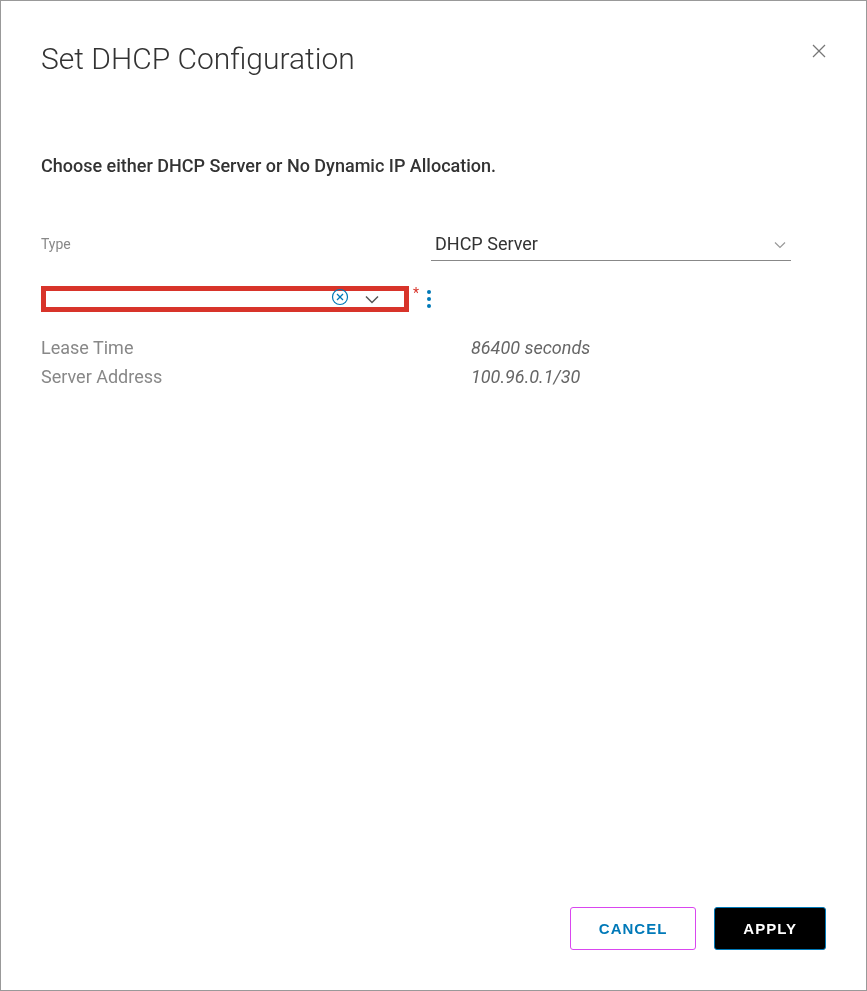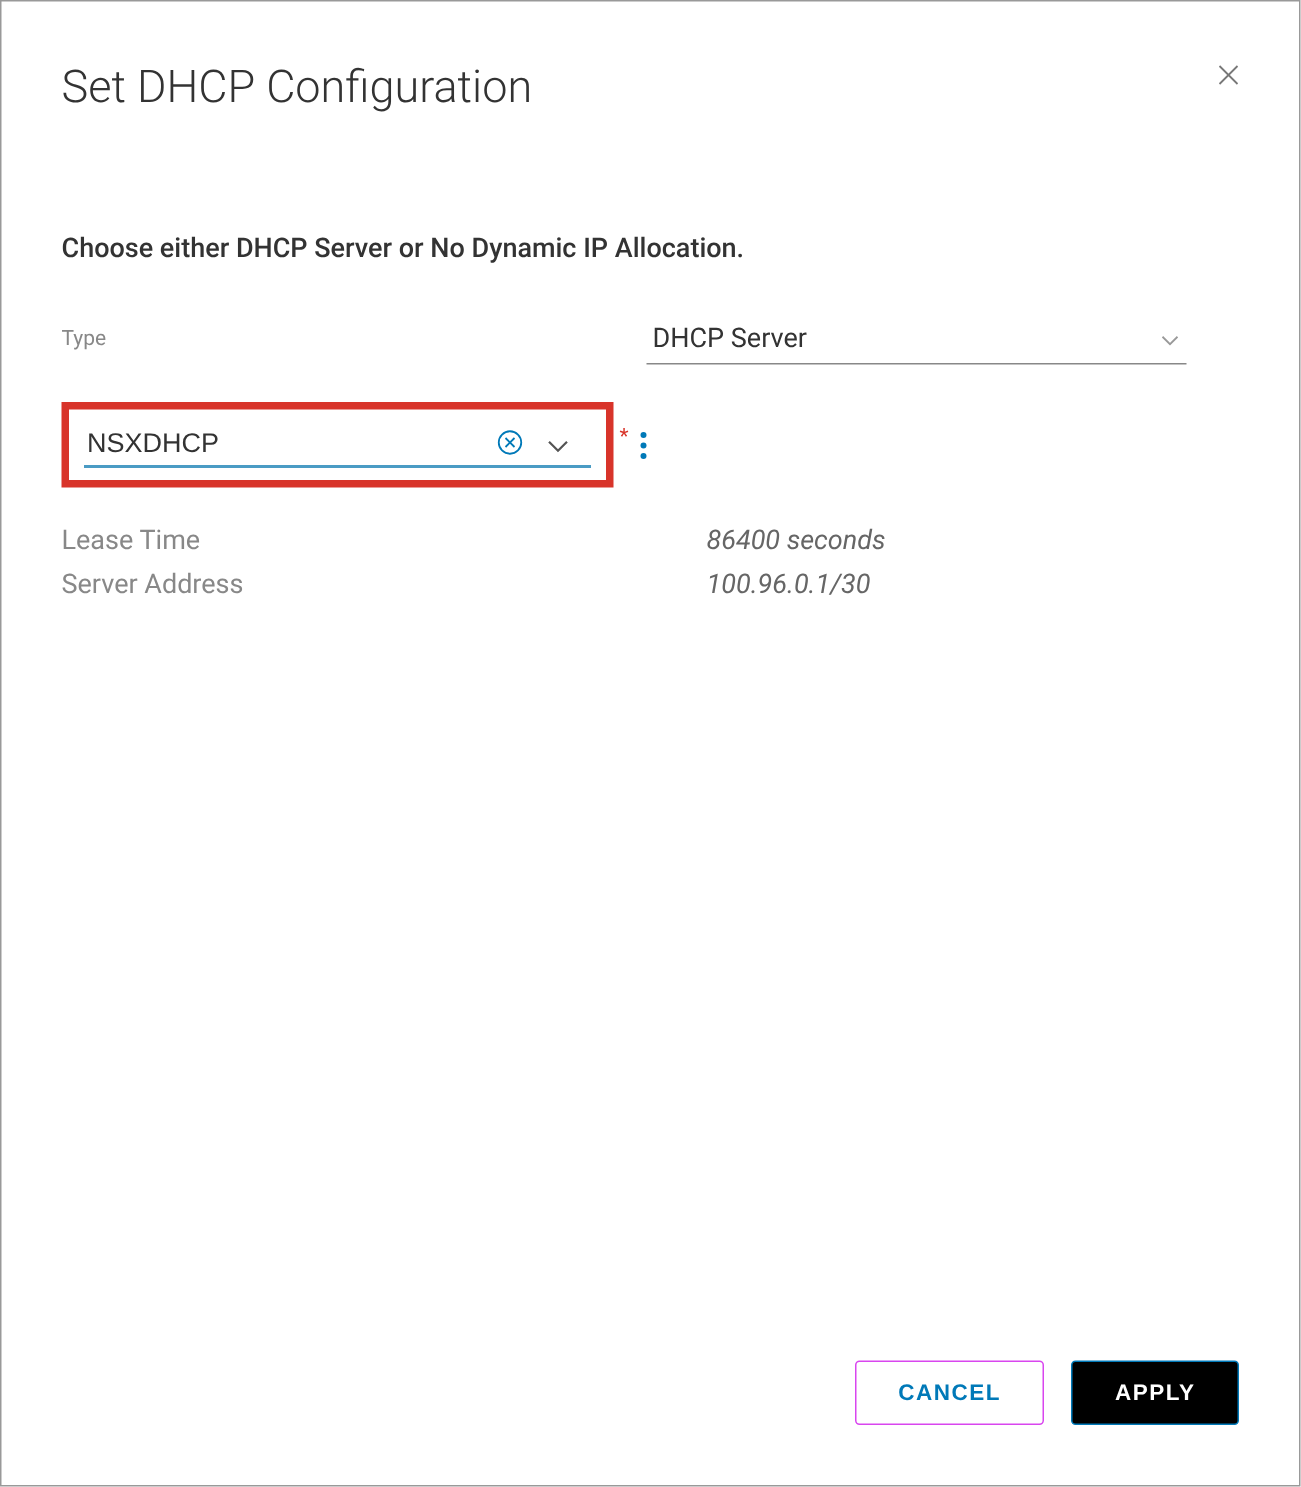--- a/index.html
+++ b/index.html
@@ -39,21 +39,21 @@
       cursor: pointer;
       background: none;
       border: none;
       padding: 0;
       line-height: 1;
     }
     .instruction {
       font-size: 18px;
       color: #333;
       font-weight: 500;
-      margin-bottom: 33px;
+      margin-bottom: 51px;
     }
     .form-body {
       flex: 1;
     }
     .form-row {
       display: flex;
       align-items: center;
       margin-bottom: 25px;
     }
     .form-label {
@@ -210,21 +210,20 @@
         <span class="select-arrow">
           <svg width="12" height="8" viewBox="0 0 12 8">
               <polyline points="1,1 6,6 11,1" fill="none" stroke="#999" stroke-width="1.2"></polyline>
             </svg>
         </span>
       </div>
     </div>
 
     <div class="highlighted-row">
       <div class="highlight-box">
-        <input type="text" class="combo-input" value="NSXDHCP" style="">
         <span class="combo-clear">
           <svg width="18" height="18" viewBox="0 0 18 18">
               <circle cx="9" cy="9" r="7.5" fill="none" stroke="#0079b8" stroke-width="1.2"></circle>
               <line x1="6" y1="6" x2="12" y2="12" stroke="#0079b8" stroke-width="1.2"></line>
               <line x1="12" y1="6" x2="6" y2="12" stroke="#0079b8" stroke-width="1.2"></line>
             </svg>
         </span>
         <span class="combo-dropdown">
           <svg width="14" height="9" viewBox="0 0 14 9">
               <polyline points="1,1 7,7 13,1" fill="none" stroke="#555" stroke-width="1.5"></polyline>

